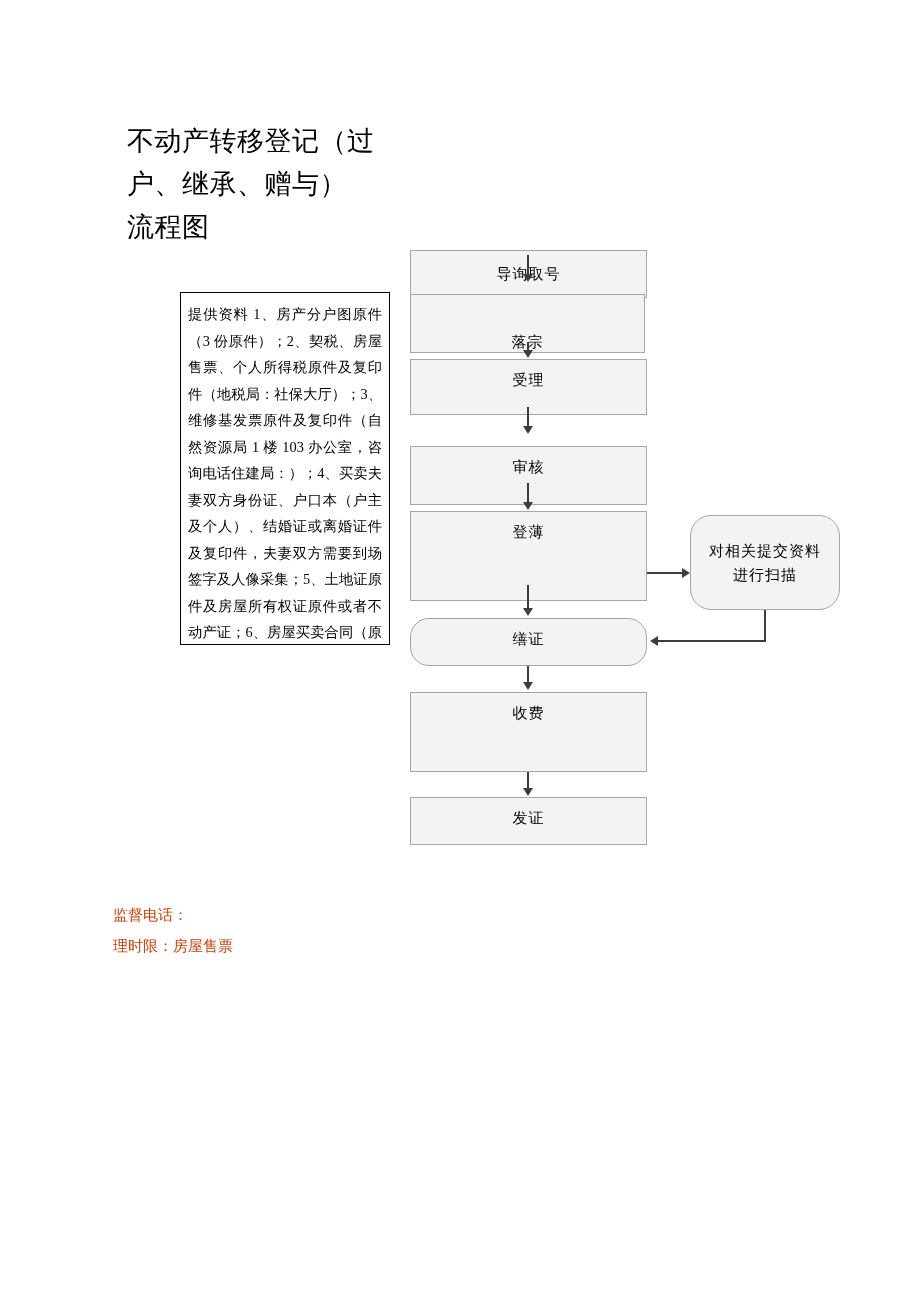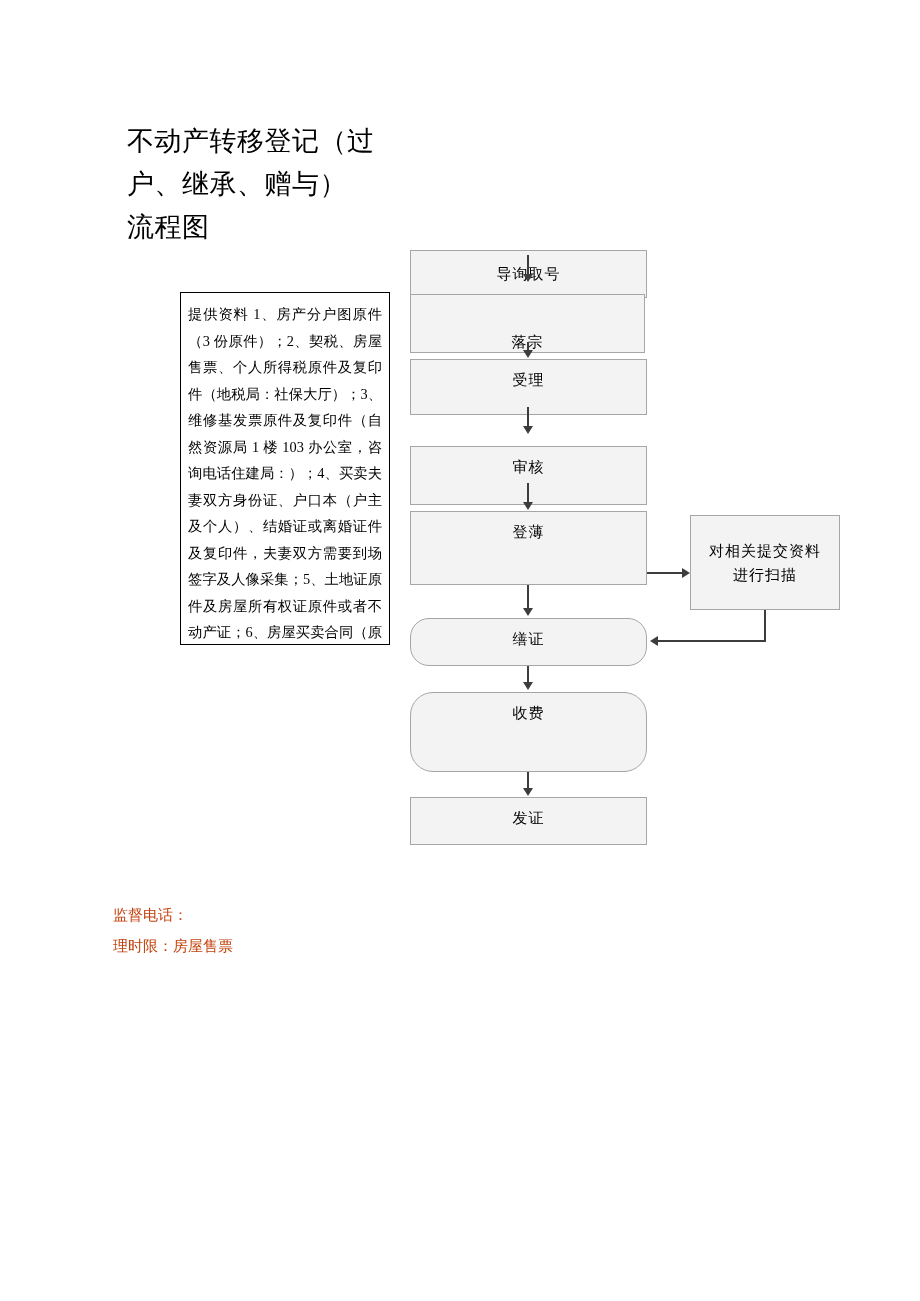--- a/index.html
+++ b/index.html
@@ -146,37 +146,37 @@
   </div>
 
   <div class="flow-box" style="left:410px; top:359px; width:237px; height:56px;">
     <span>受理</span>
   </div>
 
   <div class="flow-box" style="left:410px; top:435px; width:237px; height:59px;margin-top:11px;">
     <span>审核</span>
   </div>
 
-  <div class="flow-box" style="left:410px; top:511px; width:237px; height:74px;">
+  <div class="flow-box" style="left:410px; top:511px; width:237px; height:90px;">
     <span>登薄</span>
   </div>
 
   <div class="flow-box" style="left:410px; top:618px; width:237px; height:48px;border-radius:19px;">
     <span>缮证</span>
   </div>
 
-  <div class="flow-box" style="left:410px; top:692px; width:237px; height:80px;border-radius:23px;">
+  <div class="flow-box" style="left:410px; top:692px; width:237px; height:80px;">
     <span>收费</span>
   </div>
 
   <div class="flow-box" style="left:410px; top:797px; width:237px; height:48px;">
     <span>发证</span>
   </div>
 
-  <div class="flow-box center-text" style="left:690px; top:515px; width:150px; height:95px; line-height:24px; text-align:center; white-space:pre-line;">
+  <div class="flow-box center-text" style="left:690px; top:515px; width:150px; height:95px; line-height:24px; text-align:center; white-space:pre-line;border-radius:21px;">
     <span>对相关提交资料
 进行扫描</span>
   </div>
 
   <div class="arrow-v" style="left:527px; top:255px; height:20px;"></div>
   <div class="arrow-head-down" style="left:523px; top:274px;"></div>
 
   <div class="arrow-v" style="left:527px; top:342px; height:9px;"></div>
   <div class="arrow-head-down" style="left:523px; top:350px;"></div>
 

